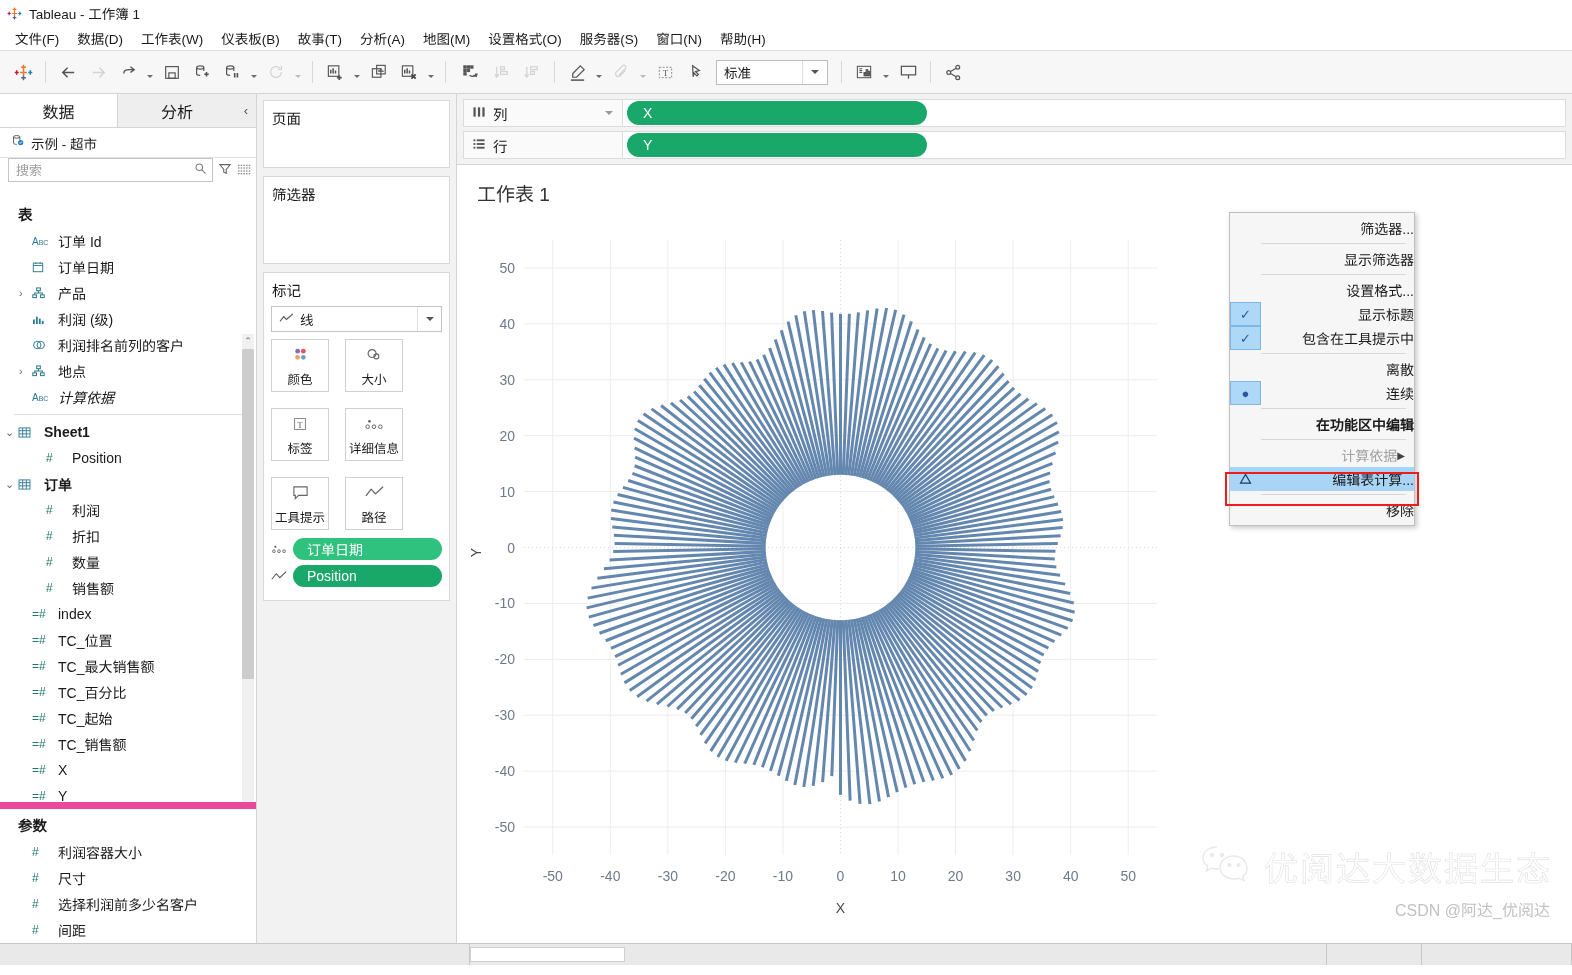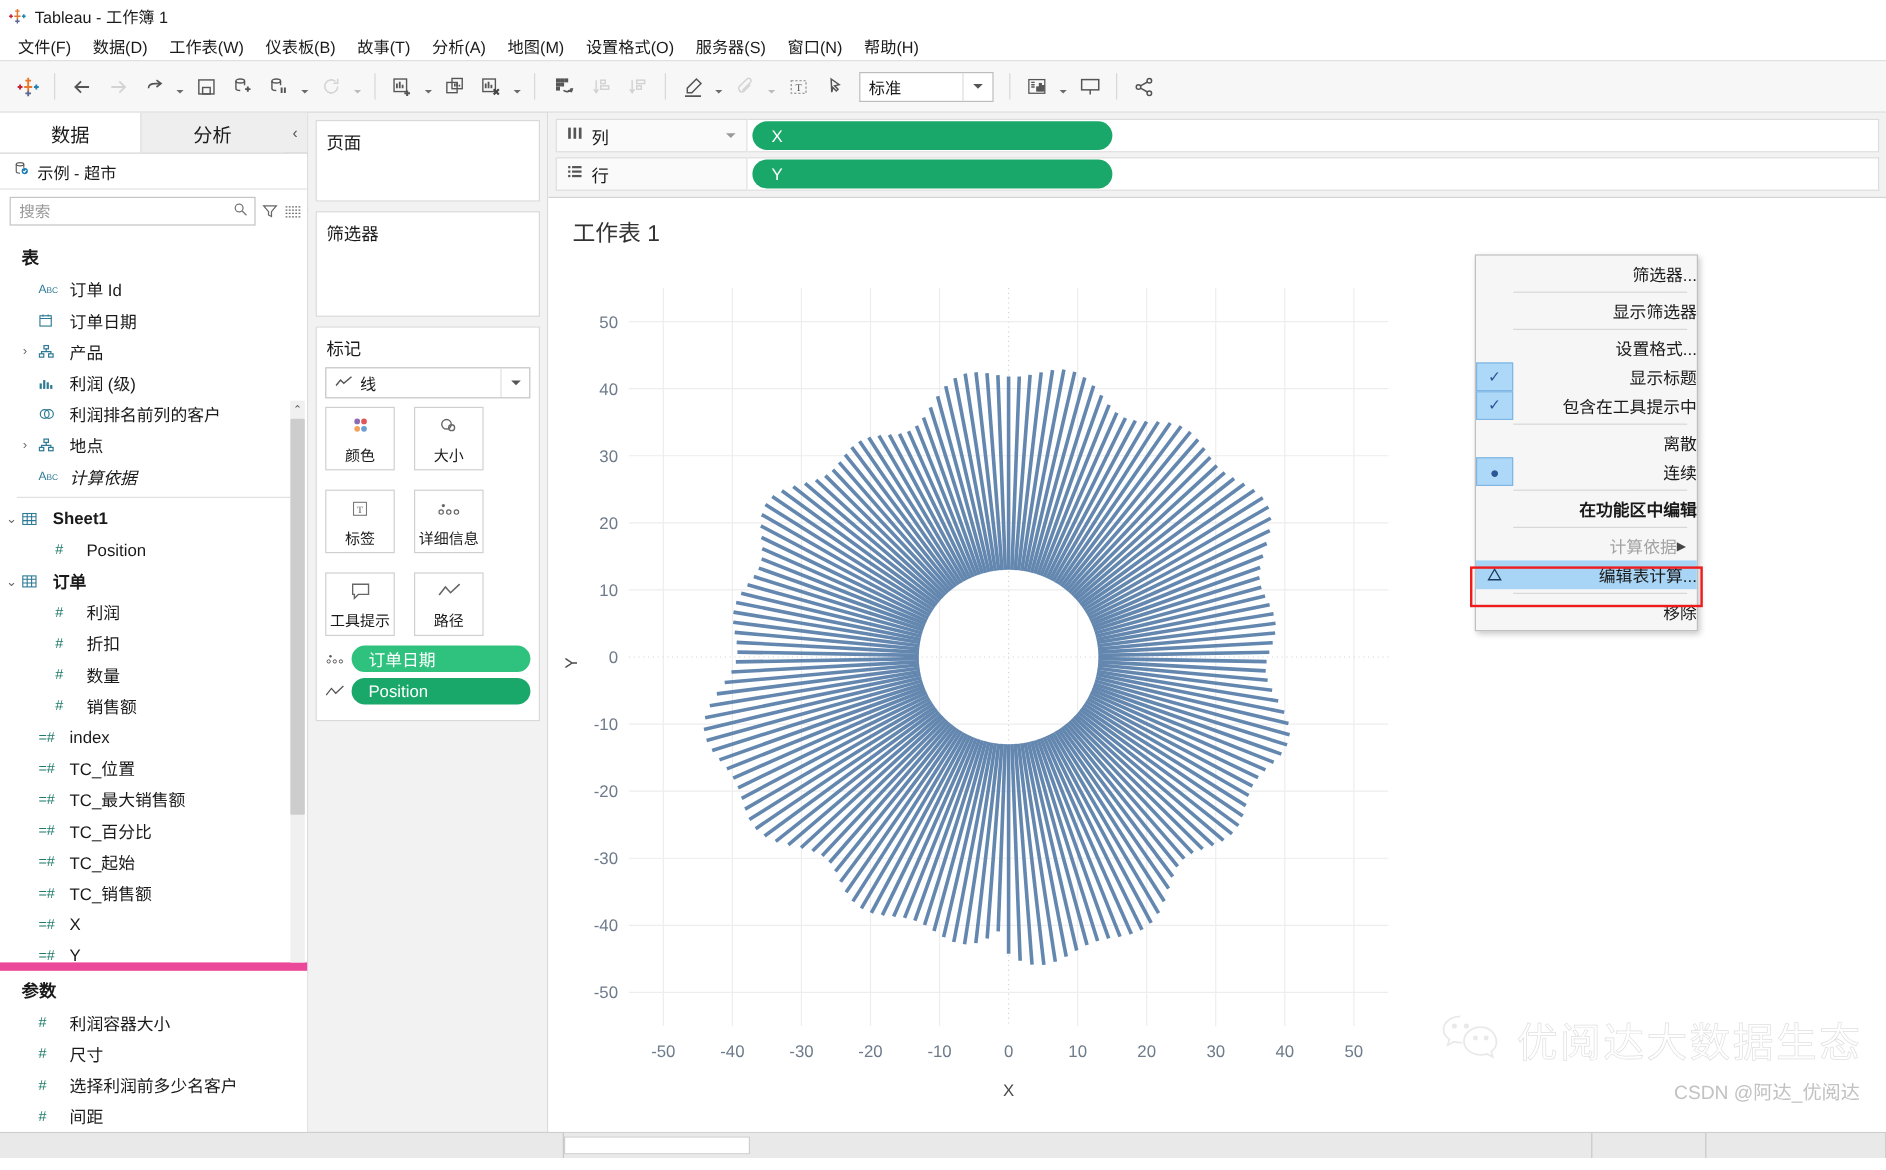--- a/index.html
+++ b/index.html
@@ -72,21 +72,21 @@
               background:#eeeeee; position:relative; }
   .ptab { flex:0 0 auto; width:118px; display:flex; align-items:center;
           justify-content:center; font-size:16px; cursor:default; }
   .ptab.active { background:#fff; border-right:1px solid #d4d4d4; }
   .ptab.inactive { background:#eeeeee; }
   #collapse-btn { margin-left:auto; width:22px; display:flex;
                   align-items:center; justify-content:center; color:#555;
                   font-size:13px; cursor:default; }
   #dsrow { height:30px; display:flex; align-items:center; gap:6px;
            padding-left:11px; border-bottom:1px solid #e2e2e2; font-size:13.5px; }
-  #searchrow { height:36px; display:flex; align-items:center; gap:5px;
+  #searchrow { height:36px; display:flex; align-items:flex-start; gap:5px;
                padding:0 8px; }
   #searchbox { flex:1; height:24px; border:1px solid #c4c4c4; background:#fff;
                display:flex; align-items:center; padding:0 5px; }
   #searchbox input { border:0; outline:0; flex:1; font-size:13px;
                      font-family:inherit; color:#333; background:transparent; }
   #searchbox input::placeholder { color:#9a9a9a; }
   .sicon { width:20px; height:22px; display:flex; align-items:center;
            justify-content:center; color:#666; cursor:default; }
 
   #fieldlist { flex:1; overflow:hidden; position:relative; padding-top:4px; }

